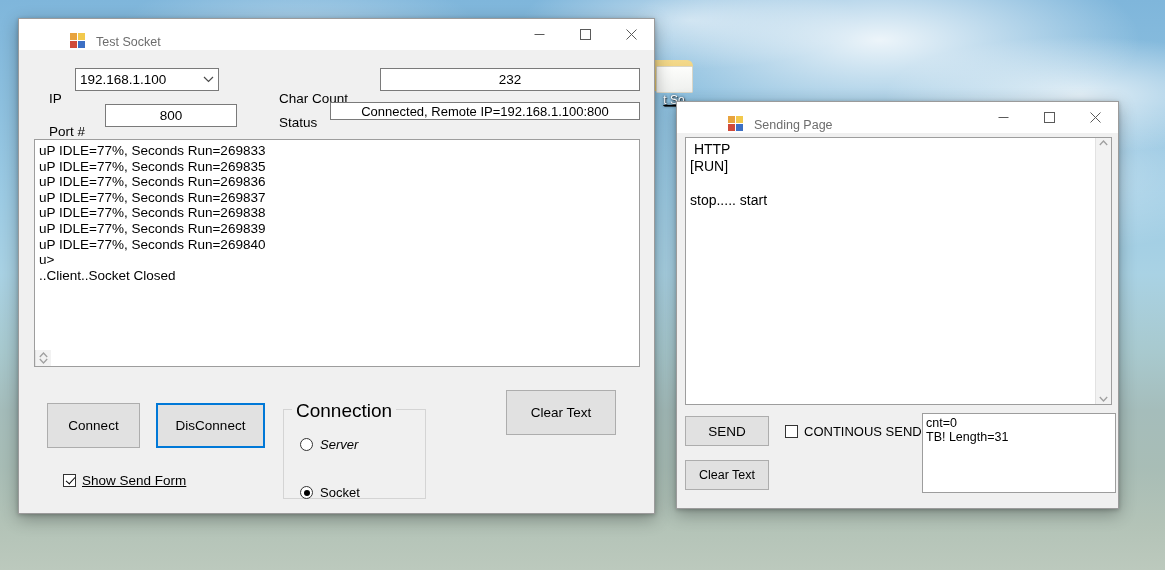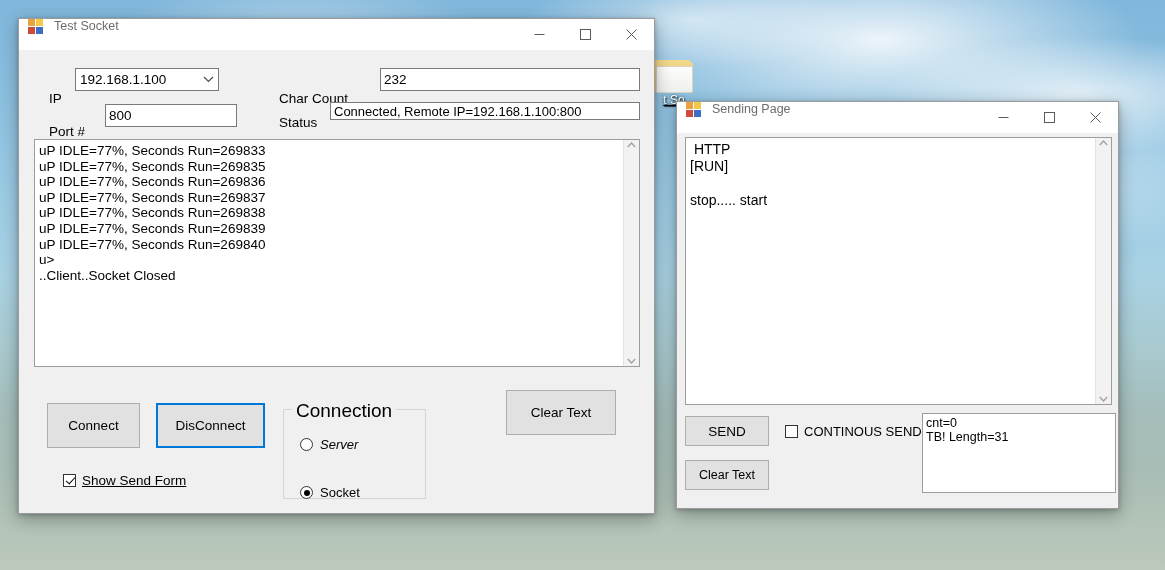--- a/index.html
+++ b/index.html
@@ -77,23 +77,24 @@
     position: absolute;
     background: #f0f0f0;
     border: 1px solid #9b9b9b;
     box-shadow: 0 5px 16px rgba(0,0,0,0.30), 0 1px 4px rgba(0,0,0,0.22);
     box-sizing: border-box;
   }
   .titlebar {
     height: 30px;
     background: #ffffff;
     display: flex;
-    align-items: flex-start;
+    align-items: flex-end;
     position: relative;
     border-bottom: 1px solid #ffffff;
+    padding-left: 42px;
   }
   .title-icon {
     width: 16px; height: 16px;
     margin-left: 9px;
     position: relative;
     flex: 0 0 auto;
   }
   .ti-sq { position: absolute; }
   .ti-a { left: 0;  top: 0;  width: 7px; height: 7px; background: #e8a33d; }
   .ti-b { left: 8px;top: 0;  width: 7px; height: 7px; background: #f2c94c; }
@@ -132,20 +133,21 @@
     background: #ffffff;
     border: 1px solid #7a7a7a;
     box-sizing: border-box;
     font-size: 13.5px;
     color: #000000;
     padding: 1px 3px;
     display: flex;
     align-items: center;
     overflow: hidden;
     white-space: nowrap;
+    justify-content: center;
   }
   .combobox {
     position: absolute;
     background: #ffffff;
     border: 1px solid #7a7a7a;
     box-sizing: border-box;
     font-size: 13.5px;
     color: #000000;
     display: flex;
     align-items: center;
@@ -336,21 +338,21 @@
     <div class="label" style="left:260px; top:72px;">Char Count</div>
     <div class="textbox" style="left:361px; top:49px; width:260px; height:23px;">
       <span>232</span>
     </div>
 
     <div class="label" style="left:260px; top:96px;">Status</div>
     <div class="textbox" style="left:311px; top:83px; width:310px; height:18px; font-size:13px;">
       <span>Connected, Remote IP=192.168.1.100:800</span>
     </div>
 
-    <div class="multiline" style="left:15px; top:120px; width:606px; height:228px;">
+    <div class="multiline" style="left:15px; top:120px; width:606px; height:228px;flex-direction:column;">
       <div class="ml-text">uP IDLE=77%, Seconds Run=269833
 uP IDLE=77%, Seconds Run=269835
 uP IDLE=77%, Seconds Run=269836
 uP IDLE=77%, Seconds Run=269837
 uP IDLE=77%, Seconds Run=269838
 uP IDLE=77%, Seconds Run=269839
 uP IDLE=77%, Seconds Run=269840
 u&gt;
 ..Client..Socket Closed</div>
       <div class="vscroll">

